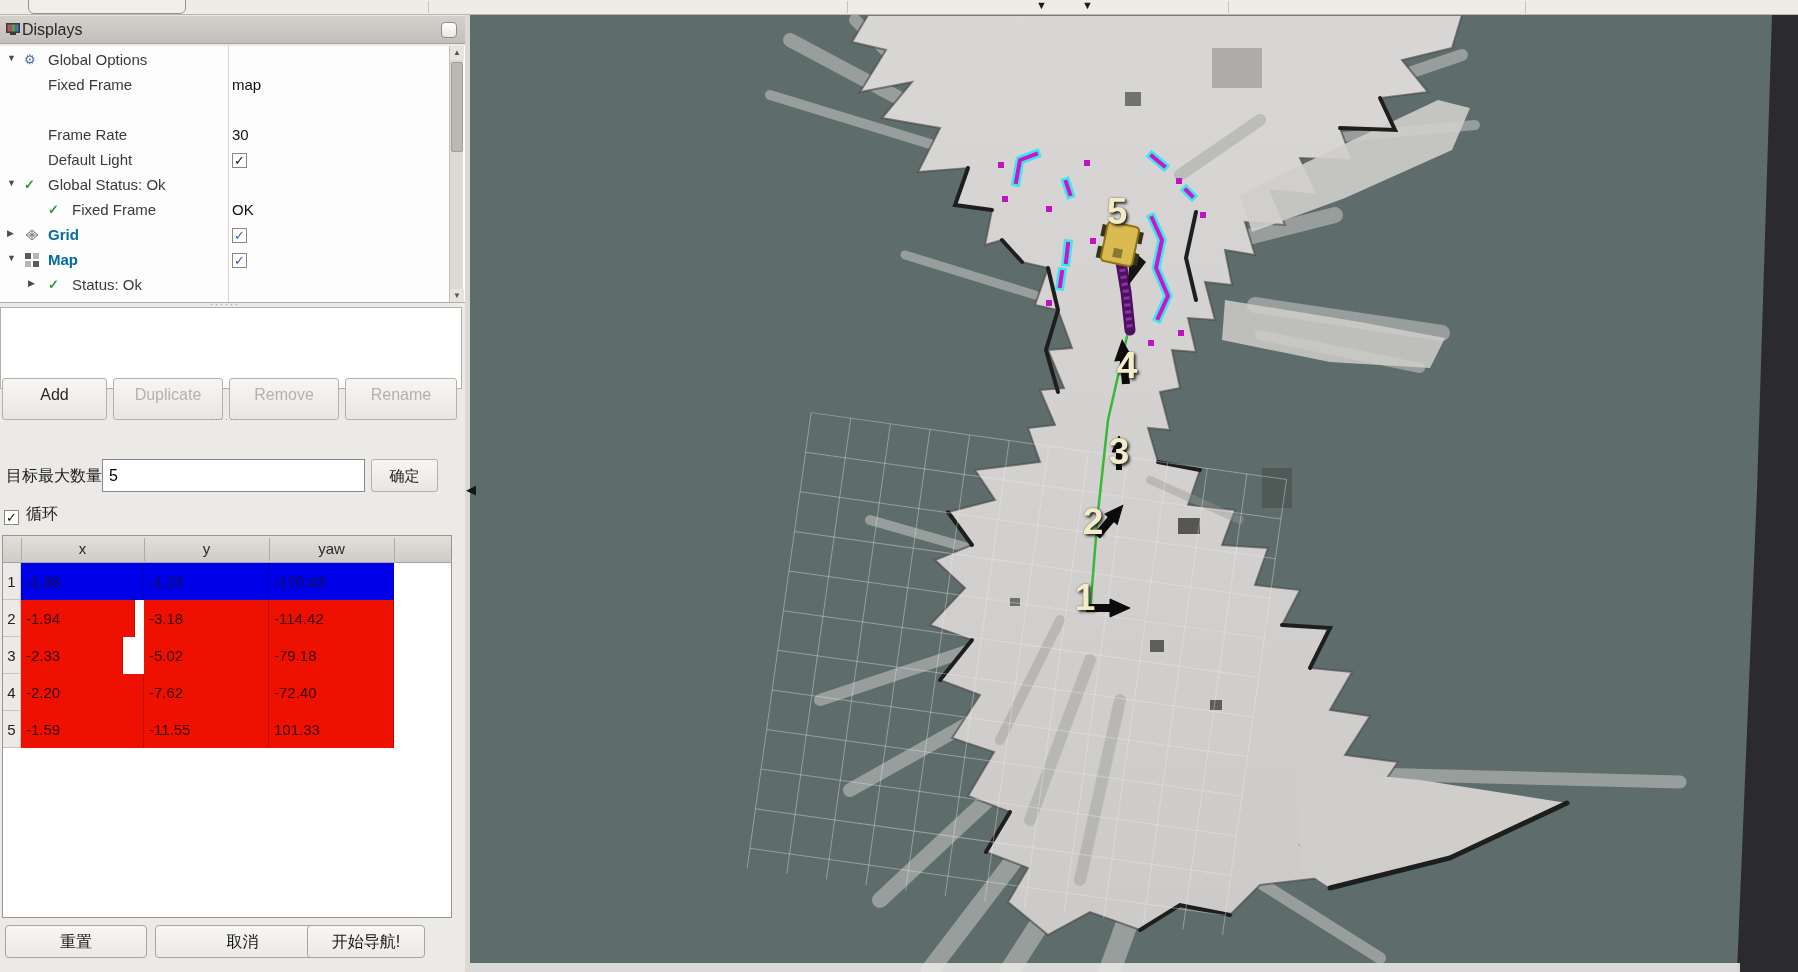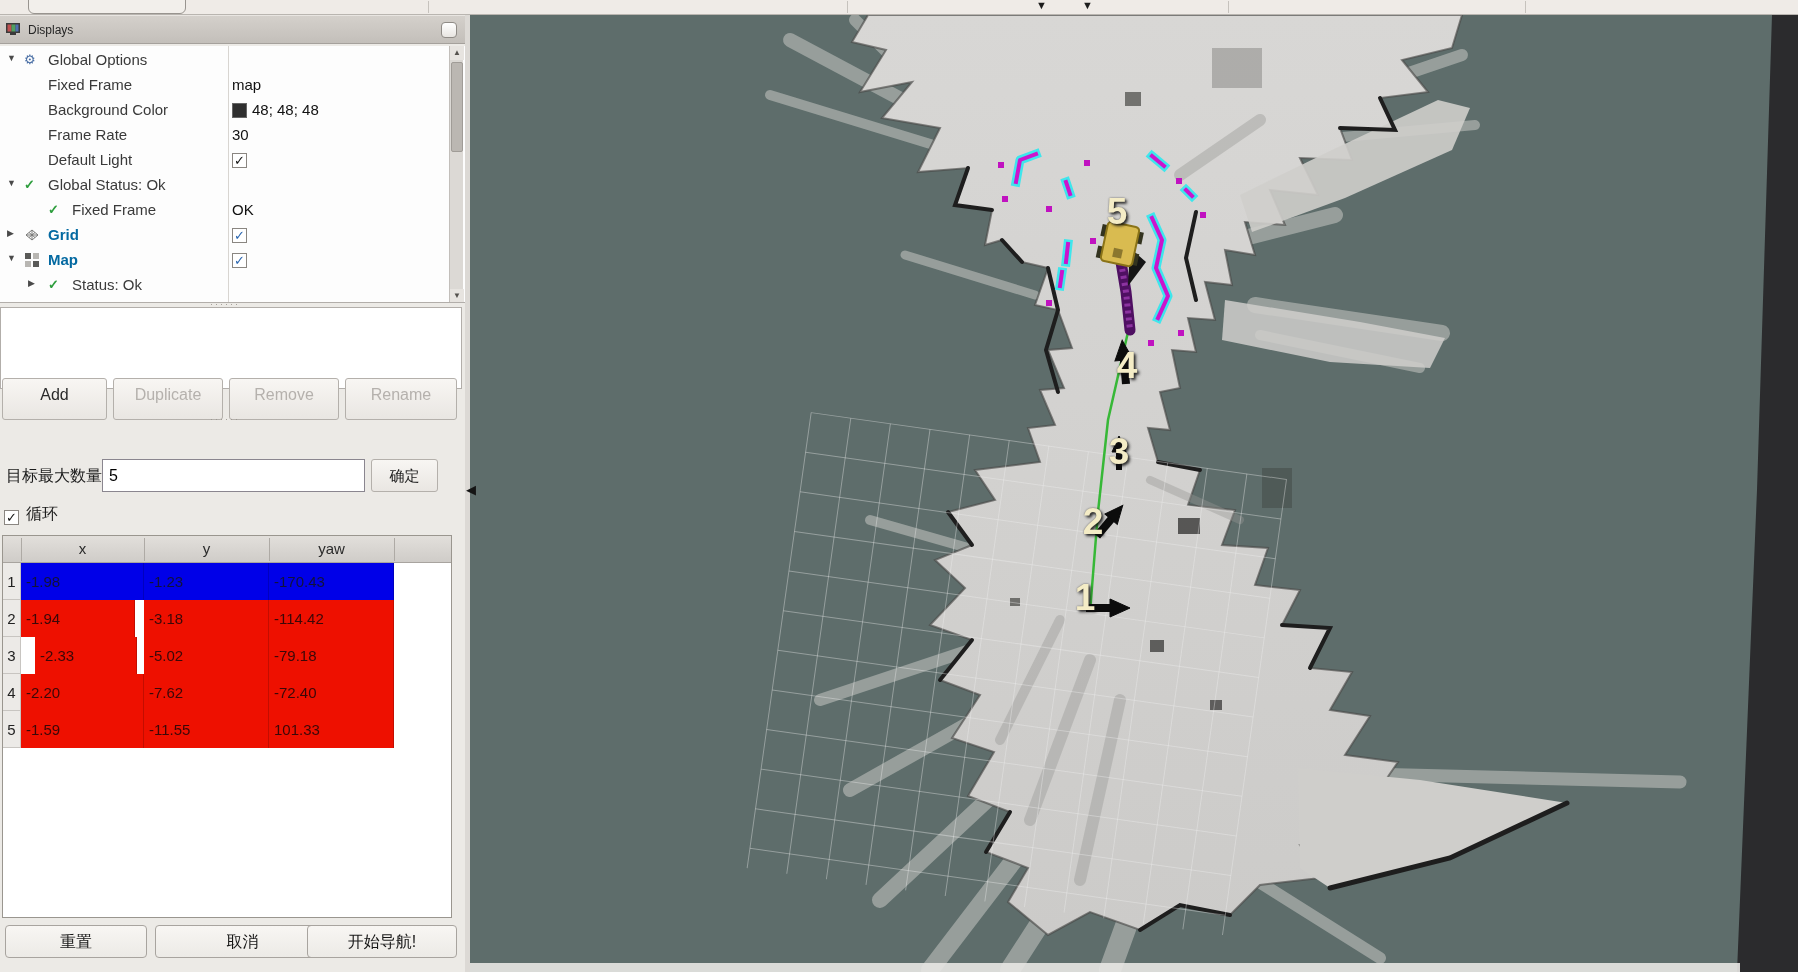--- a/index.html
+++ b/index.html
@@ -12,21 +12,21 @@
   .top-partial-btn { position:absolute; left:28px; top:-12px; width:158px; height:26px; background:#f2efeb; border:1px solid #98948f; border-radius:6px; }
   .top-sep { position:absolute; top:1px; width:1px; height:12px; background:#c6c2bd; }
   .top-arrow { position:absolute; top:-1px; font-size:11px; color:#1c1c1c; }
 
   
   .left-col { position:absolute; left:0; top:15px; width:465px; height:957px; background:#eceae6; }
   .splitterv { position:absolute; left:465px; top:15px; width:5px; height:957px; background:#dcd9d5; }
   .collapse-handle { position:absolute; left:466px; top:482px; font-size:13px; color:#141414; z-index:40; }
 
   .titlebar { position:absolute; left:0; width:465px; height:29px; background:linear-gradient(#d4d0cb,#c3bfba); border-top:1px solid #e8e5e1; border-bottom:1px solid #a5a19c; display:flex; align-items:center; }
-  .titlebar .t-label { font-size:12px; color:#262626; margin-left:6px; }
+  .titlebar .t-label { font-size:16px; color:#262626; }
   .float-btn { position:absolute; right:8px; top:6px; width:16px; height:16px; background:linear-gradient(#ffffff,#e8e5e1); border:1px solid #8f8b86; border-radius:4px; }
 
   
   .tree { position:absolute; left:0; top:31px; width:465px; height:257px; background:#fdfdfd; border-bottom:1px solid #b2aeaa; overflow:hidden; }
   .tcolsep { position:absolute; left:228px; top:0; width:1px; height:257px; background:#d8d5d1; }
   .trow { position:absolute; left:0; width:447px; height:25px; font-size:15px; color:#3a3a3a; }
   .trow .exp { position:absolute; left:7px; top:5px; font-size:9px; color:#4a4a4a; }
   .trow .icon { position:absolute; left:24px; top:4px; width:16px; height:16px; font-size:13px; }
   .trow .nm  { position:absolute; top:3px; white-space:nowrap; }
   .trow .val { position:absolute; left:232px; top:3px; color:#111; white-space:nowrap; }
@@ -106,24 +106,20 @@
 
       <div class="trow" style="top:2px">
         <span class="exp">▼</span>
         <span class="icon" style="color:#4a6fa5">⚙</span>
         <span class="nm" style="left:48px">Global Options</span>
       </div>
       <div class="trow" style="top:27px">
         <span class="nm" style="left:48px">Fixed Frame</span>
         <span class="val">map</span>
       </div>
-      <div class="trow" style="top:52px">
-        <span class="nm" style="left:48px">Background Color</span>
-        <span class="val"><span class="swatch"></span><span>48; 48; 48</span></span>
-      </div>
       <div class="trow" style="top:77px">
         <span class="nm" style="left:48px">Frame Rate</span>
         <span class="val">30</span>
       </div>
       <div class="trow" style="top:102px">
         <span class="nm" style="left:48px">Default Light</span>
         <span class="val"><span class="cbox black">✓</span></span>
       </div>
       <div class="trow" style="top:127px">
         <span class="exp">▼</span>
@@ -206,41 +202,41 @@
         <span class="cell" style="left:266px; width:125px">-170.43</span>
       </div>
       <div class="wrow red" style="top:64px">
         <span class="num">2</span>
         <span class="cell" style="left:18px; width:114px">-1.94</span>
         <span class="cell" style="left:141px; width:125px">-3.18</span>
         <span class="cell" style="left:266px; width:125px">-114.42</span>
       </div>
       <div class="wrow red" style="top:101px">
         <span class="num">3</span>
-        <span class="cell" style="left:32px; width:102px">-2.33</span>
+        <span class="cell" style="left:18px; width:102px">-2.33</span>
         <span class="cell" style="left:141px; width:125px">-5.02</span>
         <span class="cell" style="left:266px; width:125px">-79.18</span>
       </div>
       <div class="wrow red" style="top:138px">
         <span class="num">4</span>
         <span class="cell" style="left:18px; width:123px">-2.20</span>
         <span class="cell" style="left:141px; width:125px">-7.62</span>
         <span class="cell" style="left:266px; width:125px">-72.40</span>
       </div>
       <div class="wrow red" style="top:175px">
         <span class="num">5</span>
         <span class="cell" style="left:18px; width:123px">-1.59</span>
         <span class="cell" style="left:141px; width:125px">-11.55</span>
         <span class="cell" style="left:266px; width:125px">101.33</span>
       </div>
     </div>
 
     <div class="navbtn" style="left:5px;  top:910px; width:142px">重置</div>
     <div class="navbtn" style="left:155px; top:910px; width:175px">取消</div>
-    <div class="navbtn" style="left:307px; top:910px; width:150px">开始导航!</div>
+    <div class="navbtn" style="left:307px; top:910px; width:118px">开始导航!</div>
   </div>
 
   <div class="splitterv"></div>
   <span class="collapse-handle">◀</span>
 
   <div class="map-view">
     <svg width="1328" height="957" viewBox="470 15 1328 957">
       <defs>
         <linearGradient id="lg" x1="0" y1="0" x2="0" y2="1">
           <stop offset="0" stop-color="#d8d7d5"></stop>

